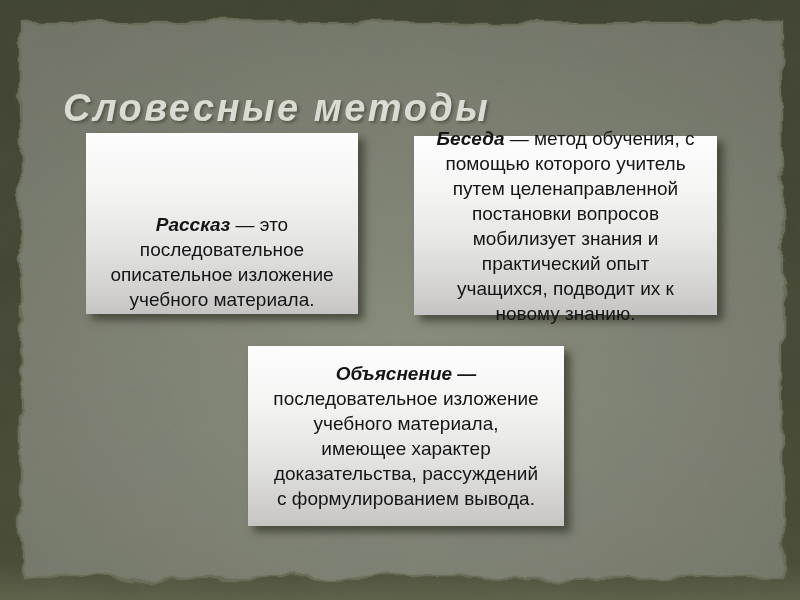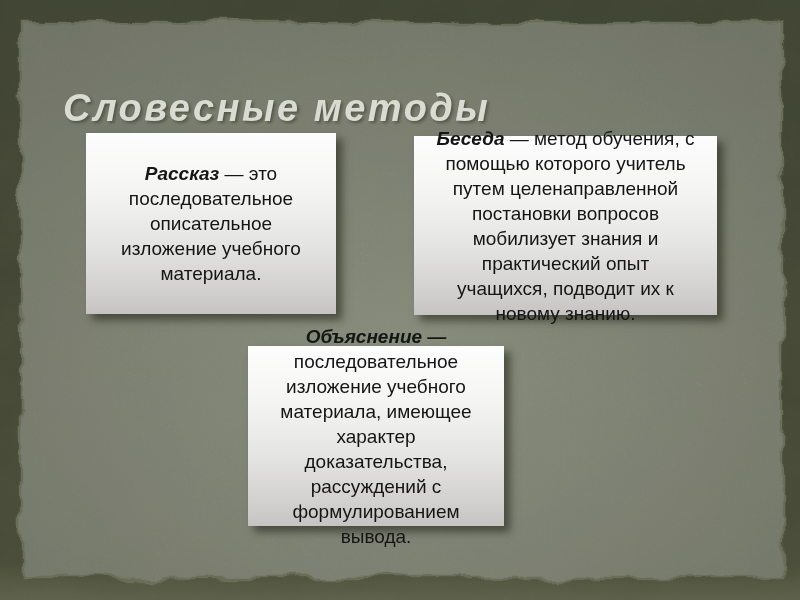--- a/index.html
+++ b/index.html
@@ -51,23 +51,23 @@
   .box-text {
     margin: 0;
     padding: 2px 22px;
     font-size: 19px;
     line-height: 25px;
   }
   .lead {
     font-weight: bold;
     font-style: italic;
   }
-  .box-rasskaz    { left: 86px;  top: 133px; width: 250px; height: 181px; }
+  .box-rasskaz    { left: 86px;  top: 133px; width: 272px; height: 181px; align-items: flex-end; }
   .box-beseda     { left: 414px; top: 136px; width: 303px; height: 179px; }
-  .box-obyasnenie { left: 248px; top: 346px; width: 256px; height: 180px; }
+  .box-obyasnenie { left: 248px; top: 346px; width: 316px; height: 180px; }
 </style>
 </head>
 <body>
 
 <div class="stage">
 
   <svg class="bg" width="800" height="600" viewBox="0 0 800 600" xmlns="http://www.w3.org/2000/svg">
     <defs>
       <radialGradient id="paperGrad" cx="50%" cy="62%" r="75%">
         <stop offset="0%" stop-color="#9aa08d"></stop>

